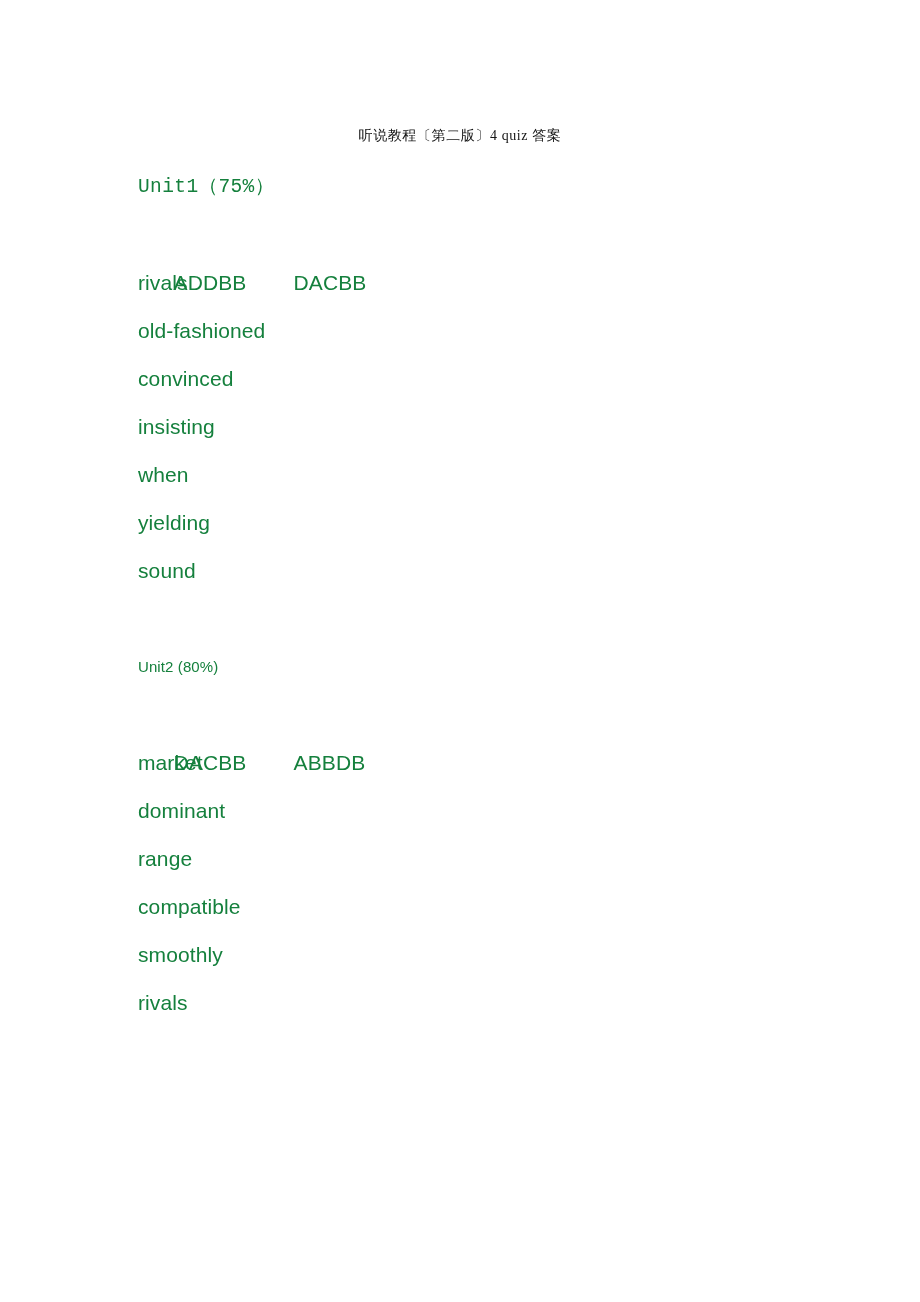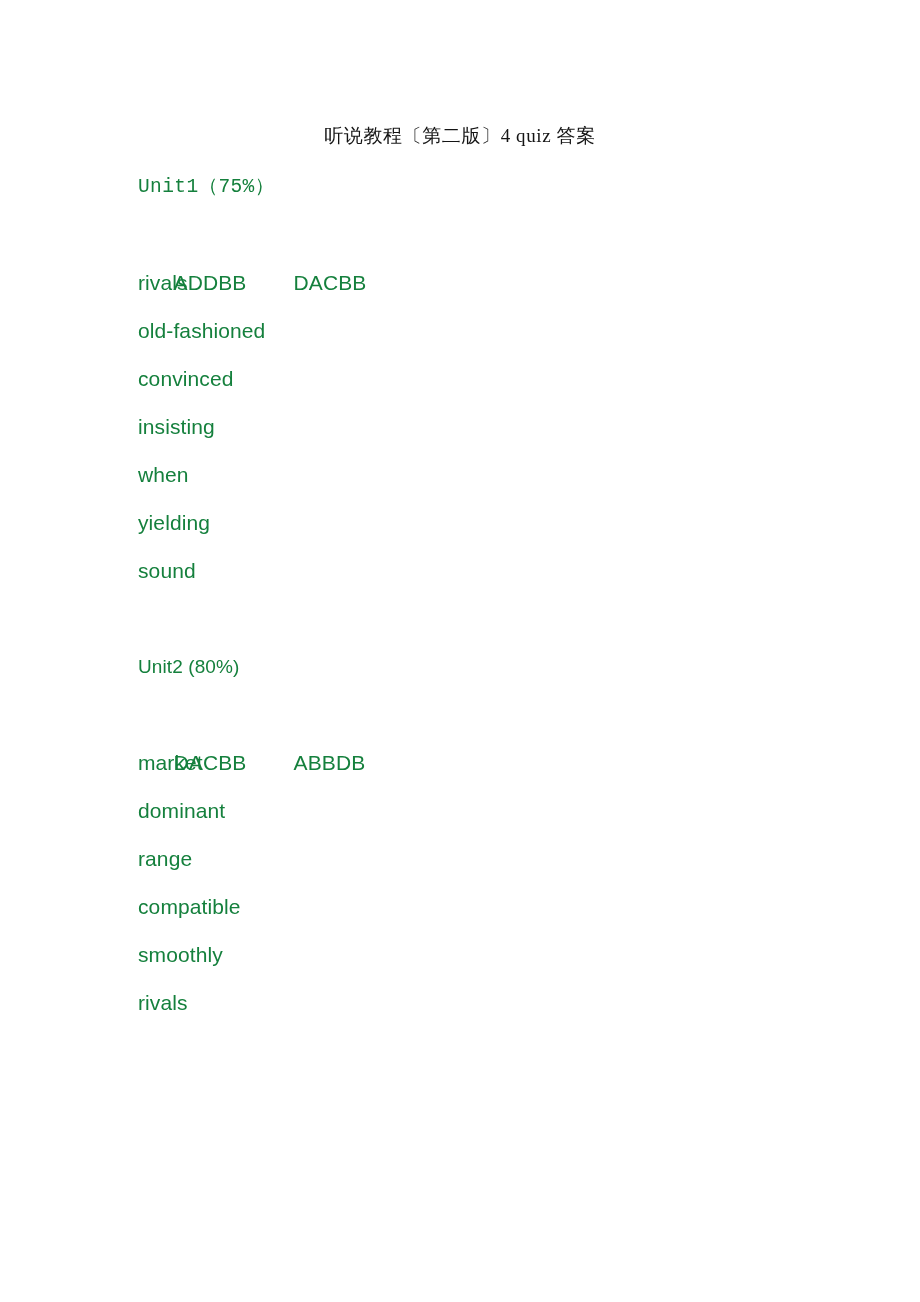--- a/index.html
+++ b/index.html
@@ -21,21 +21,21 @@
   }
 
   
   .doc-title {
     position: absolute;
     left: 0;
     top: 122px;
     width: 920px;
     text-align: center;
     font-family: "Liberation Serif", "DejaVu Serif", serif;
-    font-size: 19px;
+    font-size: 14px;
     line-height: 28px;
     letter-spacing: 0.6px;
     color: #141414;
     white-space: nowrap;
   }
 
   
   .body-block {
     position: absolute;
     left: 138px;
@@ -55,21 +55,21 @@
   
   .line.unit-heading-mono {
     font-family: "Liberation Mono", "DejaVu Sans Mono", monospace;
     font-size: 19.5px;
     letter-spacing: 0.4px;
   }
 
   
   .line.unit-heading-sans {
     font-family: "Liberation Sans", sans-serif;
-    font-size: 19px;
+    font-size: 15px;
   }
 
   .line.answers {
     font-family: "Liberation Sans", sans-serif;
     font-size: 21px;
   }
 
   
   .ans-col-1 {
     display: inline-block;

